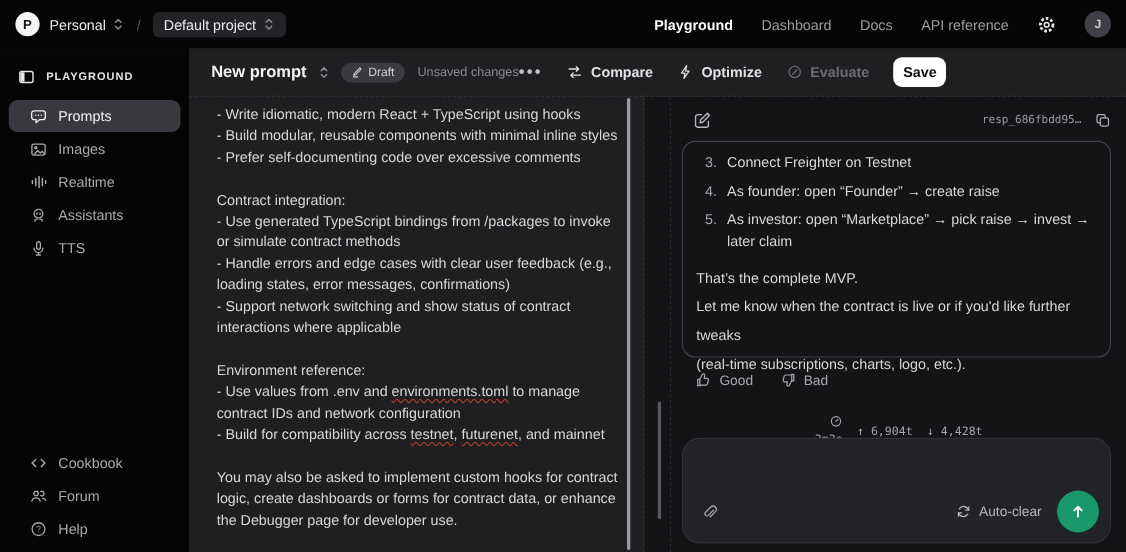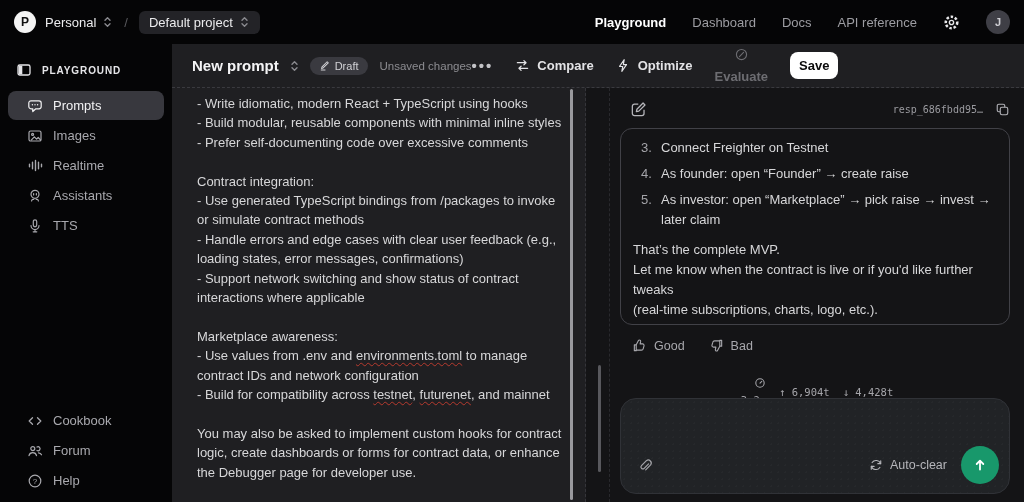--- a/index.html
+++ b/index.html
@@ -39,21 +39,21 @@
   .main { position:absolute; left:172px; top:44px; width:852px; height:458px; background:#1f1f22; }
   .main-header { height:44px; display:flex; align-items:center; justify-content:flex-start;
                  padding:0 12px 0 20px; border-bottom:1px dashed #3a3a3f; background:#1f1f22; }
   .mh-left { display:flex; align-items:center; gap:10px; }
   .prompt-title { font-size:15px; font-weight:700; color:#f4f4f6; }
   .draft-badge { display:flex; align-items:center; gap:5px; background:#3a3a40; border-radius:10px;
                  padding:3px 9px; font-size:11px; color:#d2d2d6; }
   .unsaved { font-size:11.5px; color:#8c8c91; margin-left:2px; }
   .mh-right { display:flex; align-items:center; gap:22px; }
   .mh-btn { display:flex; align-items:center; gap:7px; font-size:13px; font-weight:600; color:#e3e3e6; cursor:pointer; }
-  .mh-btn.disabled { color:#6d6d72;flex-direction:column; }
+  .mh-btn.disabled { color:#6d6d72; }
   .more-dots { color:#c3c3c7; font-size:15px; font-weight:700; letter-spacing:2px; cursor:pointer; }
   .save-btn { background:#fff; color:#0b0b0c; font-size:13px; font-weight:600; border:none;
               border-radius:8px; padding:6px 9px; cursor:pointer; }
 
   .content { position:absolute; left:0; top:44px; width:852px; height:414px; }
 
   
   .editor-pane { position:absolute; left:0; top:0; width:414px; height:414px; background:#1f1f22;
                  border-right:1px dashed #35353a; }
   .editor-text { position:absolute; left:25px; top:6px; width:374px; font-size:13px; line-height:19.4px; color:#d7d7d9; }
@@ -70,21 +70,21 @@
   
   .right-pane { position:absolute; left:438px; top:0; width:414px; height:414px; background:#141416; }
   .resp-toolbar { position:absolute; left:20px; right:14px; top:13px; display:flex; align-items:center; justify-content:space-between; }
   .resp-meta { display:flex; align-items:center; gap:12px; }
   .resp-id { font-family:"DejaVu Sans Mono", monospace; font-size:10px; color:#9a9a9f; }
   .resp-box { position:absolute; left:10px; top:40px; width:390px; height:197px;
               border:1px solid #414147; border-radius:12px; padding:9px 14px 10px 20px; }
   .resp-li { display:flex; margin-bottom:6.5px; font-size:13px; line-height:19.5px; }
   .resp-li .num { width:20px; flex:none; color:#a4a4a9; }
   .resp-li .txt { color:#d7d7d9; white-space:pre-line; }
-  .resp-para { margin-top:11px; margin-left:-8px; font-size:13px; line-height:20px; color:#d7d7d9; white-space:pre-line; }
+  .resp-para { margin-top:11px; margin-left:-8px; font-size:13px; line-height:26px; color:#d7d7d9; white-space:pre-line; }
   .feedback { position:absolute; left:22px; top:250px; display:flex; align-items:center; gap:24px; }
   .fb-btn { display:flex; align-items:center; gap:7px; font-size:12.5px; color:#a8a8ad; cursor:pointer; }
   .stats { position:absolute; left:0; top:289px; width:414px; display:flex; align-items:center; justify-content:center;
            gap:13px; font-family:"DejaVu Sans Mono", monospace; font-size:10.5px; color:#a6a6ab; }
   .stat { display:flex; align-items:flex-end; gap:5px;flex-direction:column; }
 
   .chat-box { position:absolute; left:10px; top:310px; width:390px; height:96px; background:#212326;
               border:1px solid #303237; border-radius:16px;
               background-image:radial-gradient(rgba(255,255,255,0.022) 1px, transparent 1px); background-size:7px 7px; }
   .chat-input { position:absolute; left:18px; top:12px; width:340px; height:40px; background:transparent;
@@ -289,21 +289,21 @@
             <div class="ed-line"><span>- Prefer self-documenting code over excessive comments</span></div>
             <div class="ed-line">&nbsp;</div>
             <div class="ed-line"><span>Contract integration:</span></div>
             <div class="ed-line"><span>- Use generated TypeScript bindings from /packages to invoke</span></div>
             <div class="ed-line"><span>or simulate contract methods</span></div>
             <div class="ed-line"><span>- Handle errors and edge cases with clear user feedback (e.g.,</span></div>
             <div class="ed-line"><span>loading states, error messages, confirmations)</span></div>
             <div class="ed-line"><span>- Support network switching and show status of contract</span></div>
             <div class="ed-line"><span>interactions where applicable</span></div>
             <div class="ed-line">&nbsp;</div>
-            <div class="ed-line"><span>Marketplace awareness:</span></div>
+            <div class="ed-line"><span>Environment reference:</span></div>
             <div class="ed-line"><span>- Use values from .env and </span><span class="sq">environments.toml</span><span> to manage</span></div>
             <div class="ed-line"><span>contract IDs and network configuration</span></div>
             <div class="ed-line"><span>- Build for compatibility across </span><span class="sq">testnet</span><span>, </span><span class="sq">futurenet</span><span>, and mainnet</span></div>
             <div class="ed-line">&nbsp;</div>
             <div class="ed-line"><span>You may also be asked to implement custom hooks for contract</span></div>
             <div class="ed-line"><span>logic, create dashboards or forms for contract data, or enhance</span></div>
             <div class="ed-line"><span>the Debugger page for developer use.</span></div>
           </div>
         <div class="editor-scrollbar"></div>
       </div>

